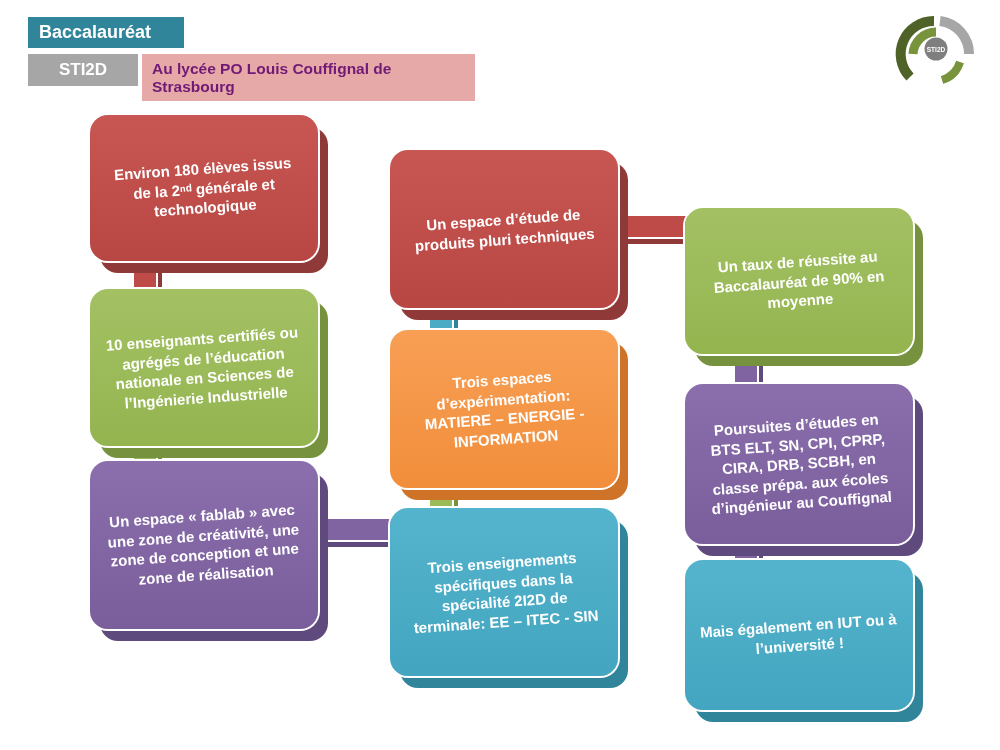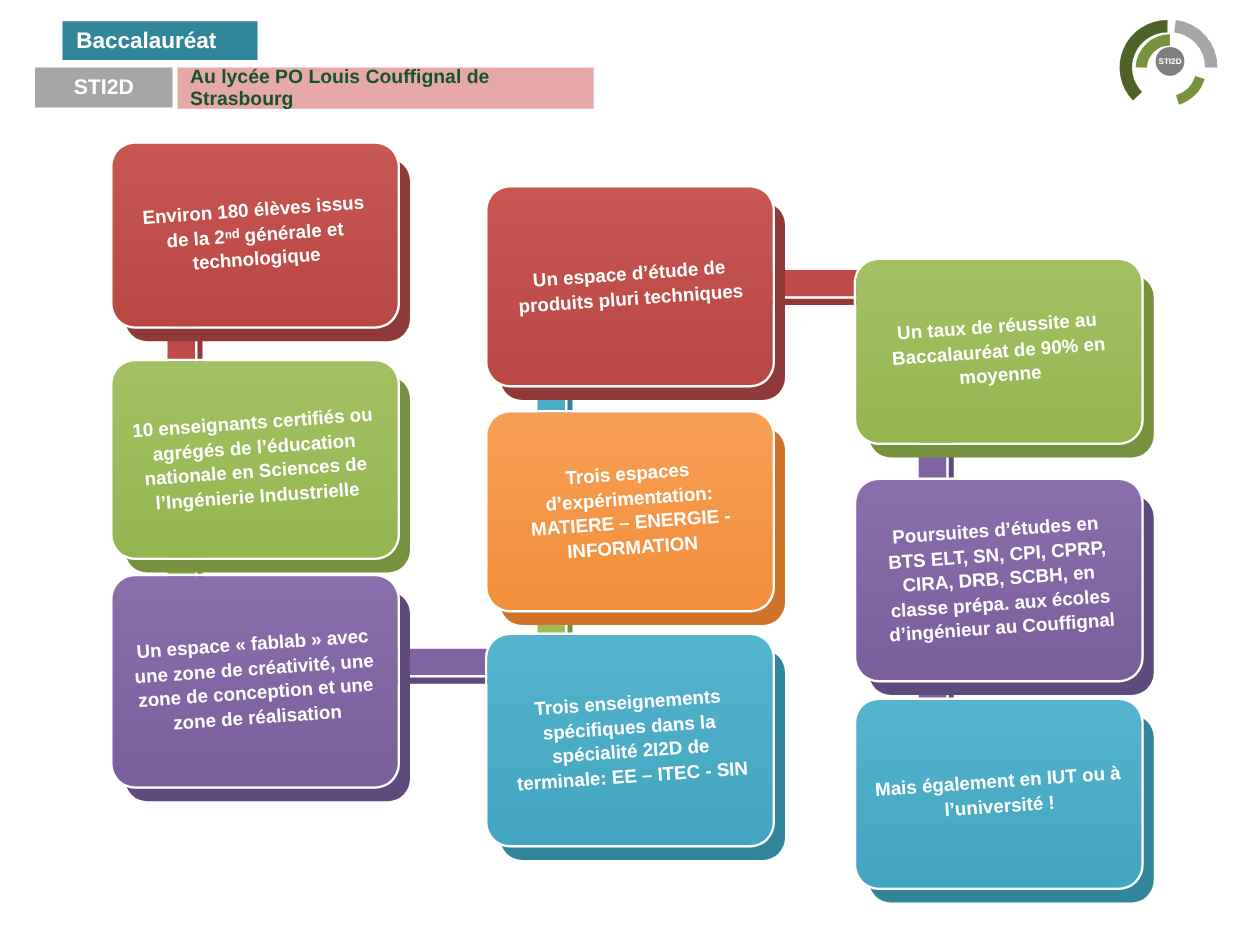--- a/index.html
+++ b/index.html
@@ -5,23 +5,23 @@
   html,body{margin:0;padding:0;}
   body{
     width:1000px;height:750px;background:#ffffff;
     font-family:"Liberation Sans",sans-serif;
     position:relative;overflow:hidden;
   }
   .slide{position:absolute;inset:0;background:#fff;}
 
   
   .banner{position:absolute;display:flex;align-items:center;font-weight:bold;box-sizing:border-box;}
-  .banner-teal{left:28px;top:17px;width:156px;height:31px;background:#31859B;color:#fff;font-size:18px;padding-left:11px;margin-left:22px;}
+  .banner-teal{left:28px;top:17px;width:156px;height:31px;background:#31859B;color:#fff;font-size:18px;padding-left:11px;}
   .banner-gray{left:28px;top:54px;width:110px;height:32px;background:#A6A6A6;color:#fff;font-size:17px;justify-content:center;}
-  .banner-pink{left:142px;top:54px;width:333px;height:33px;background:#E7A9A8;color:#14532d;font-size:15.5px;padding-left:10px;}
+  .banner-pink{left:142px;top:54px;width:333px;height:47px;background:#E7A9A8;color:#701a75;font-size:15.5px;padding-left:10px;}
 
   
   .logo{position:absolute;right:22px;top:12px;width:84px;height:84px;}
 
   
   .card{
     position:absolute;border-radius:18px;color:#fff;font-weight:bold;
     font-size:15px;line-height:1.3;display:flex;align-items:center;justify-content:center;
     text-align:center;padding:8px 15px;box-sizing:border-box;z-index:2;
   }

